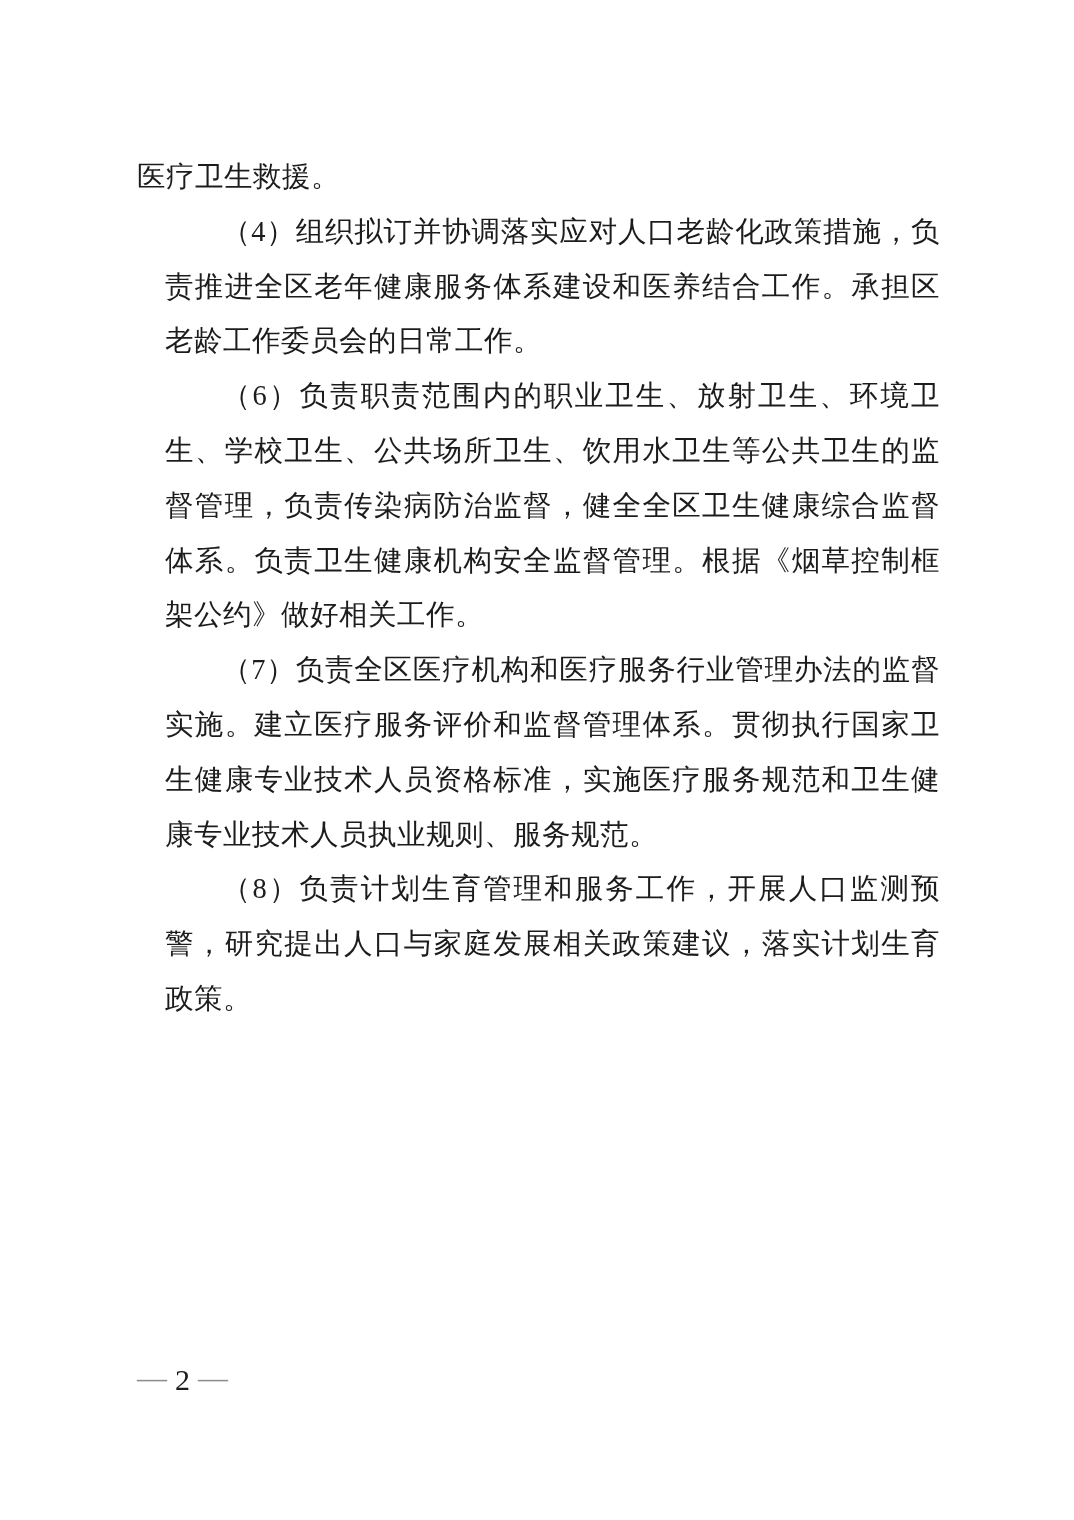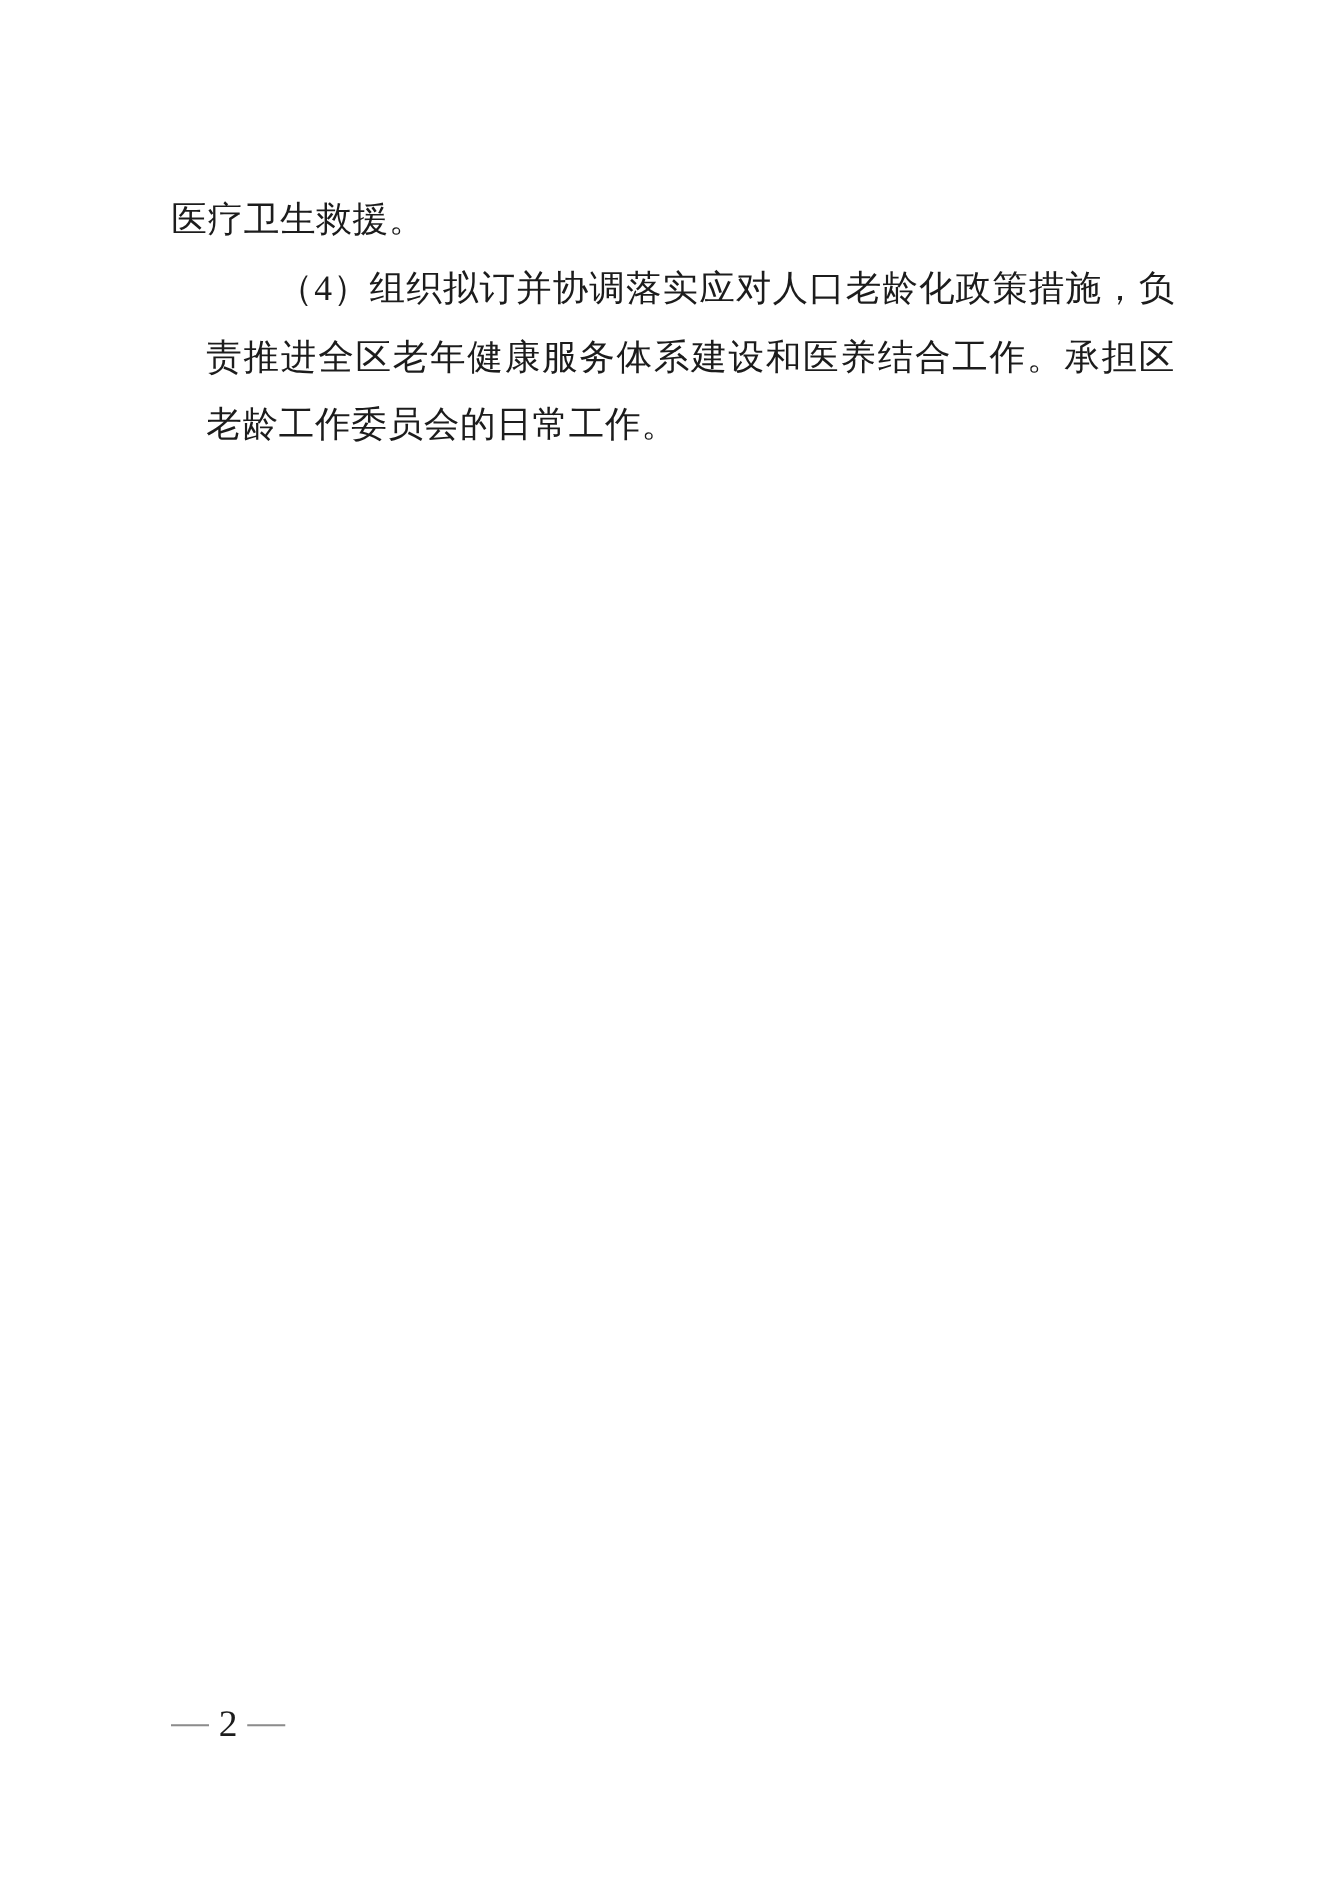--- a/index.html
+++ b/index.html
@@ -50,19 +50,22 @@
   }
 </style>
 </head>
 <body>
 
 <div class="page">
 
   <div class="content" id="paragraphs-container">
       <p class="">医疗卫生救援。</p>
       <p class="indent">（4）组织拟订并协调落实应对人口老龄化政策措施，负责推进全区老年健康服务体系建设和医养结合工作。承担区老龄工作委员会的日常工作。</p>
+      <p class="indent">（6）负责职责范围内的职业卫生、放射卫生、环境卫生、学校卫生、公共场所卫生、饮用水卫生等公共卫生的监督管理，负责传染病防治监督，健全全区卫生健康综合监督体系。负责卫生健康机构安全监督管理。根据《烟草控制框架公约》做好相关工作。</p>
+      <p class="indent">（7）负责全区医疗机构和医疗服务行业管理办法的监督实施。建立医疗服务评价和监督管理体系。贯彻执行国家卫生健康专业技术人员资格标准，实施医疗服务规范和卫生健康专业技术人员执业规则、服务规范。</p>
+      <p class="indent">（8）负责计划生育管理和服务工作，开展人口监测预警，研究提出人口与家庭发展相关政策建议，落实计划生育政策。</p>
     </div>
 
   <div class="page-footer">
     <span class="dash">—</span><span class="num">2</span><span class="dash">—</span>
   </div>
 
 </div>
 
 </body></html>

